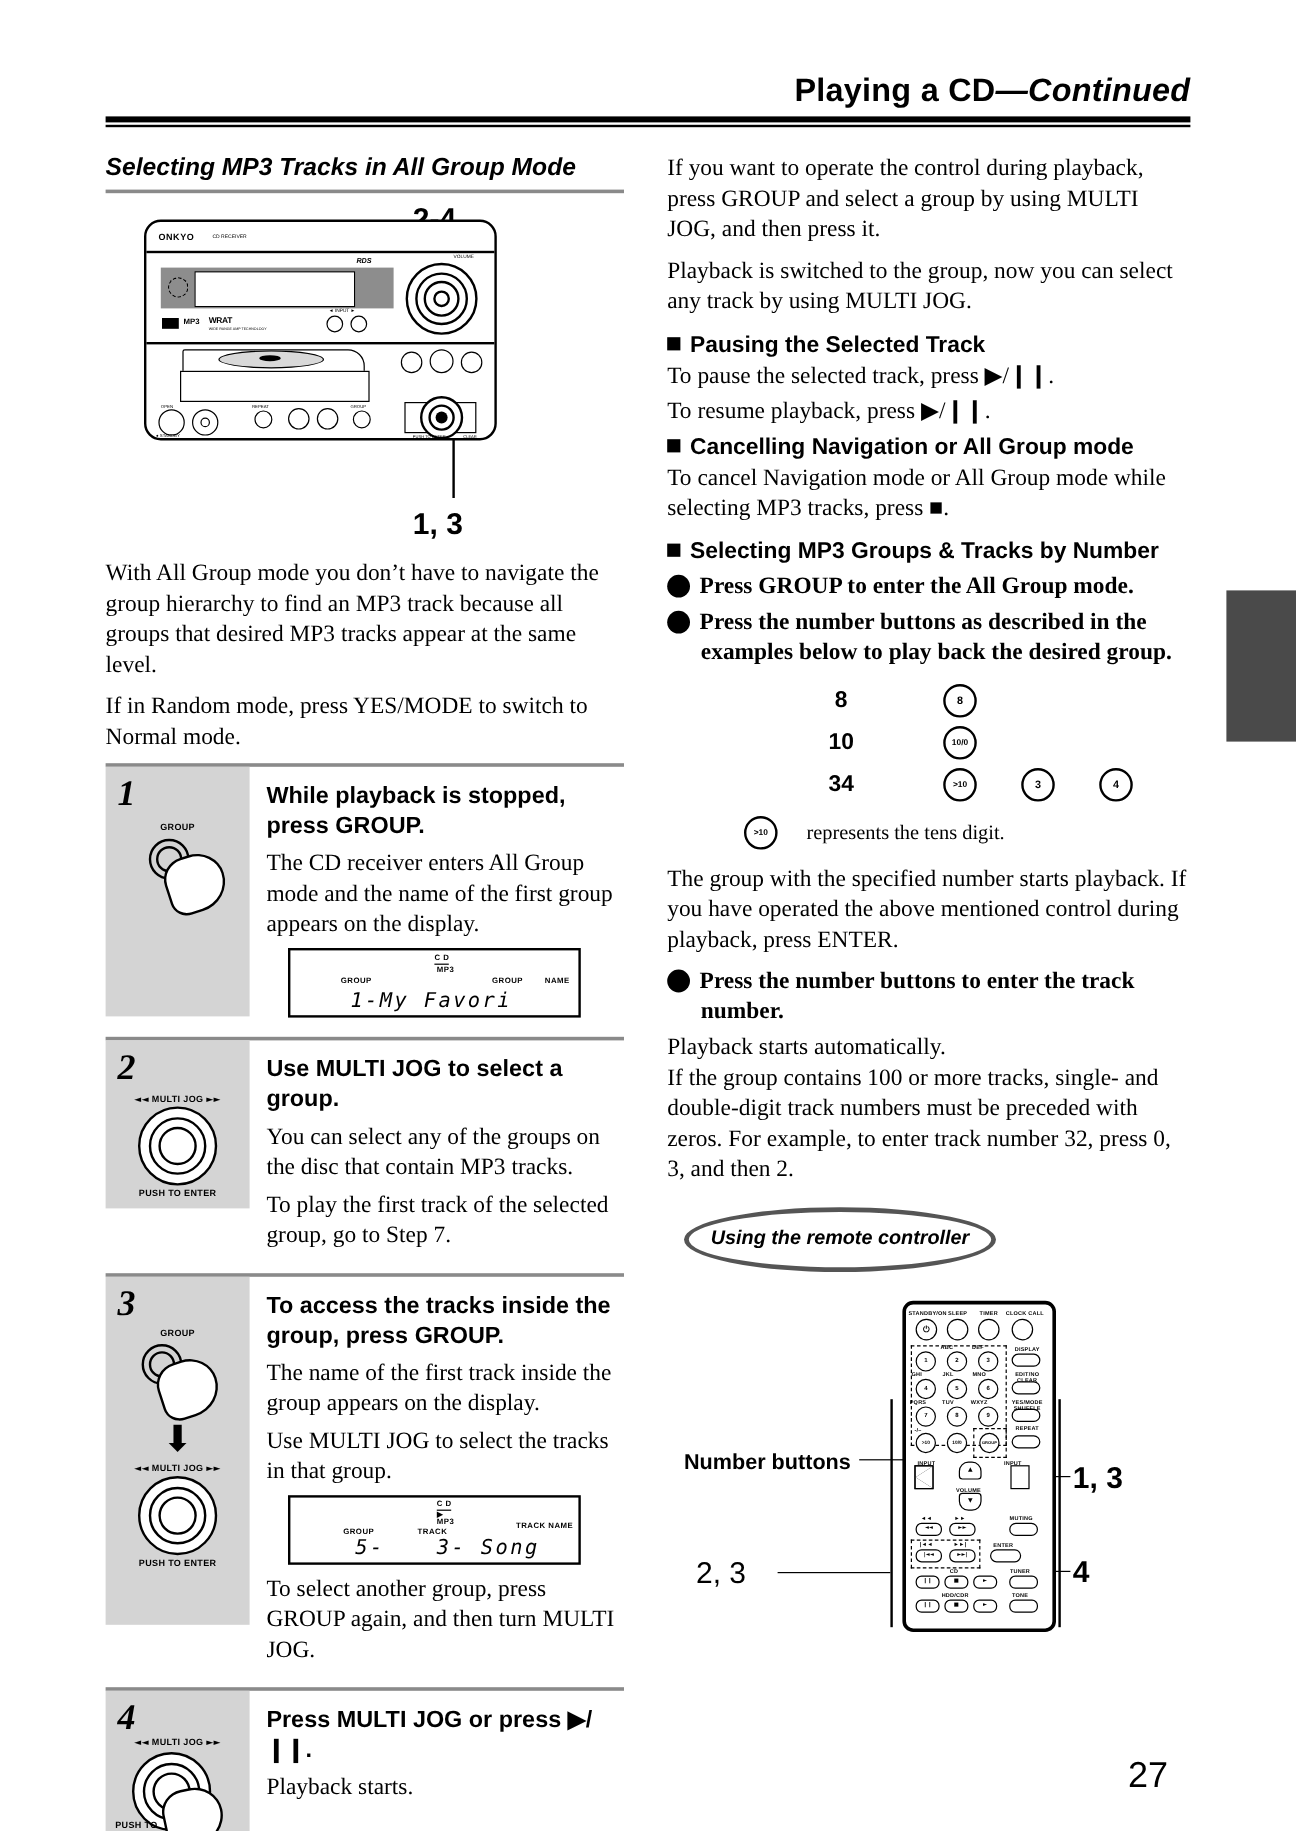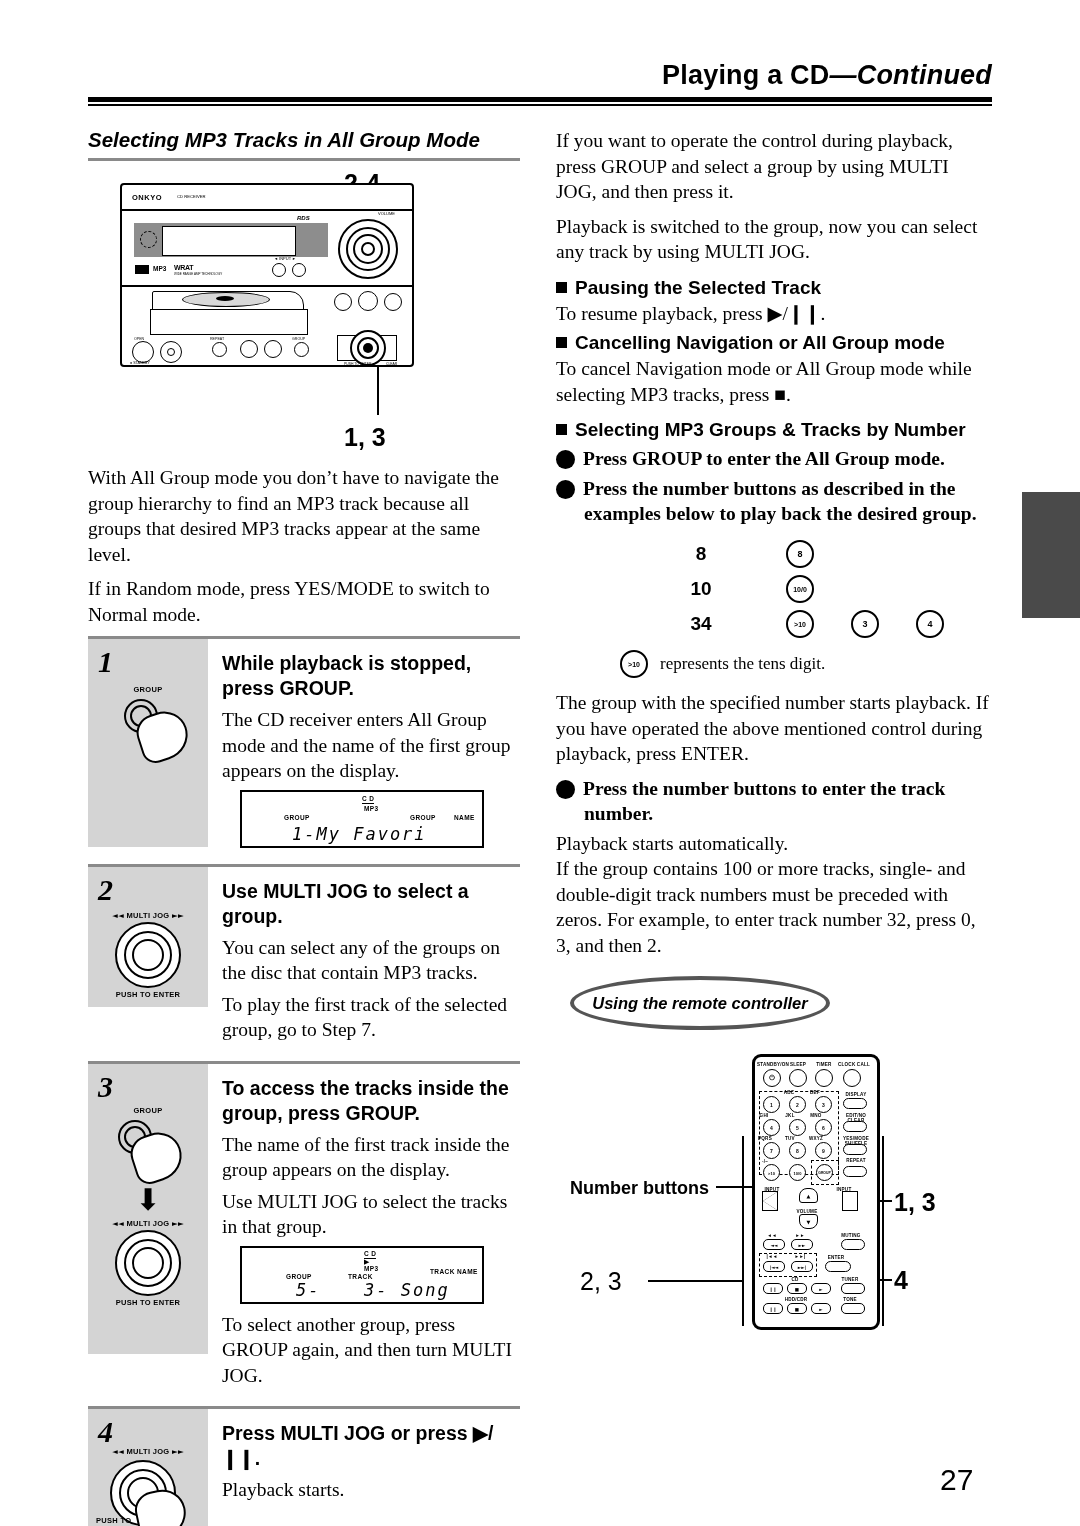--- a/index.html
+++ b/index.html
@@ -75,21 +75,21 @@
   .extab{margin:14px 0 4px 60px;}
   .extab-hd{font-family:"Liberation Sans",sans-serif;font-weight:bold;font-size:17px;display:flex;}
   .extab-row{display:flex;align-items:center;margin-top:7px;}
   .ex-grp{width:170px;text-align:center;font-family:"Liberation Sans",sans-serif;font-weight:bold;font-size:19px;}
   .ex-btns{display:flex;align-items:center;gap:37px;}
   .keycap{width:24px;height:24px;border-radius:50%;border:2px solid #000;position:relative;}
   .keycap span{position:absolute;left:0;right:0;top:50%;transform:translateY(-50%);
                text-align:center;font-family:"Liberation Sans",sans-serif;font-weight:bold;}
   .kc-lg span{font-size:9px;}
   .kc-sm span{font-size:7px;}
-  .exnote{margin:12px 0 0 64px;font-size:17px;display:flex;align-items:center;gap:12px;}
+  .exnote{margin:12px 0 0 64px;font-size:17px;display:flex;align-items:center;gap:24px;}
 
   
   .bubble{position:relative;width:260px;height:54px;margin:18px 0 0 14px;}
   .bubble .ell{position:absolute;inset:0;border:4px solid #555;border-radius:50%;}
   .bubble .txt{position:absolute;inset:0;display:flex;align-items:center;justify-content:center;
                font-family:"Liberation Sans",sans-serif;font-style:italic;font-weight:bold;font-size:16.5px;}
 
   
   .remote-wrap{position:relative;width:436px;height:330px;margin-top:6px;}
   .remote{position:absolute;left:196px;top:18px;width:122px;height:270px;border:3px solid #000;border-radius:9px;background:#fff;}
@@ -131,21 +131,21 @@
 
     <div class="sec-title">Selecting MP3 Tracks in All Group Mode</div>
     <div class="sec-rule"></div>
 
     <div class="fig">
       <div class="calltop">2-4</div>
       <div class="lead-v" style="left:289px;top:36px;height:128px;"></div>
       <div class="lead-v" style="left:289px;top:176px;height:74px;"></div>
       <div class="callbot">1, 3</div>
 
-      <div style="position:absolute;left:32px;top:18px;width:290px;height:180px;border:2.5px solid #000;border-radius:4px;background:#fff;">
+      <div style="position:absolute;left:32px;top:18px;width:290px;height:180px;border:2.5px solid #000;border-radius:14px;background:#fff;">
         <div style="position:absolute;left:10px;top:8px;font-family:'Liberation Sans',sans-serif;font-weight:bold;font-size:7.5px;letter-spacing:.5px;">ONKYO</div>
         <div style="position:absolute;left:55px;top:9px;font-family:'Liberation Sans',sans-serif;font-size:4.2px;">CD RECEIVER</div>
         <div style="position:absolute;left:0;top:24px;width:100%;height:1.5px;background:#000;"></div>
 
         <div style="position:absolute;left:12px;top:38px;width:194px;height:34px;background:#8d8d8d;"></div>
         <div style="position:absolute;left:40px;top:41px;width:132px;height:28px;background:#fff;border:1px solid #000;"></div>
         <div style="position:absolute;left:18px;top:46px;width:15px;height:15px;border:1.6px dashed #000;border-radius:50%;"></div>
         <div style="position:absolute;left:175px;top:30px;font-family:'Liberation Sans',sans-serif;font-style:italic;font-weight:bold;font-size:6px;">RDS</div>
 
         <div style="position:absolute;left:216px;top:34px;width:56px;height:56px;border-radius:50%;border:2.5px solid #000;">
@@ -303,20 +303,21 @@
 
     </div>
   </div>
 
   <div class="colR">
 
     <p class="p">If you want to operate the control during playback, press GROUP and select a group by using MULTI JOG, and then press it.</p>
     <p class="p">Playback is switched to the group, now you can select any track by using MULTI JOG.</p>
 
     <div class="h-sq"><span class="sq"></span><span>Pausing the Selected Track</span></div>
+    <p class="p" style="margin-bottom:4px;">To pause the selected track, press ▶/❙❙.</p>
     <p class="p" style="margin-bottom:6px;">To resume playback, press ▶/❙❙.</p>
 
     <div class="h-sq" style="margin-top:6px;"><span class="sq"></span><span>Cancelling Navigation or All Group mode</span></div>
     <p class="p">To cancel Navigation mode or All Group mode while selecting MP3 tracks, press ■.</p>
 
     <div class="h-sq" style="margin-top:12px;"><span class="sq"></span><span>Selecting MP3 Groups &amp; Tracks by Number</span></div>
 
     <div class="ol-item"><span class="num-c">1</span><span>Press GROUP to enter the All Group mode.</span></div>
     <div class="ol-item"><span class="num-c">2</span><span>Press the number buttons as described in the examples below to play back the desired group.</span></div>
 

